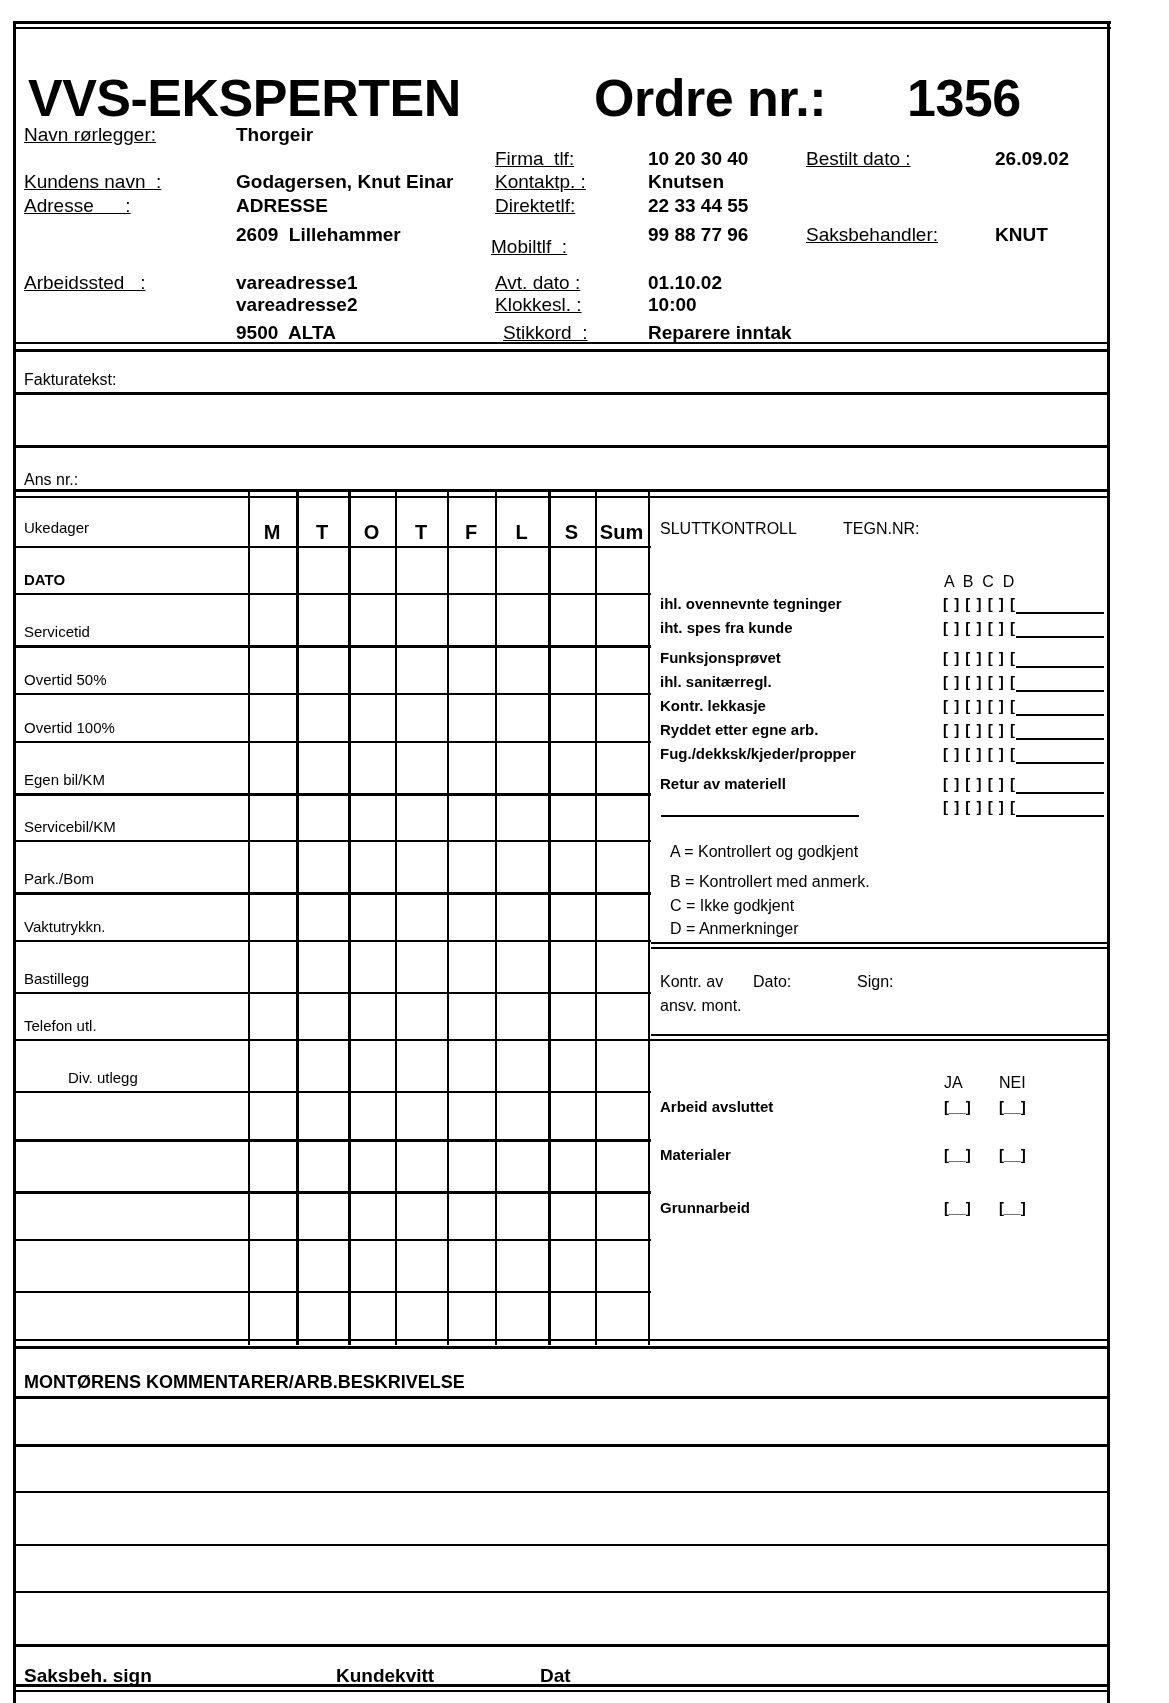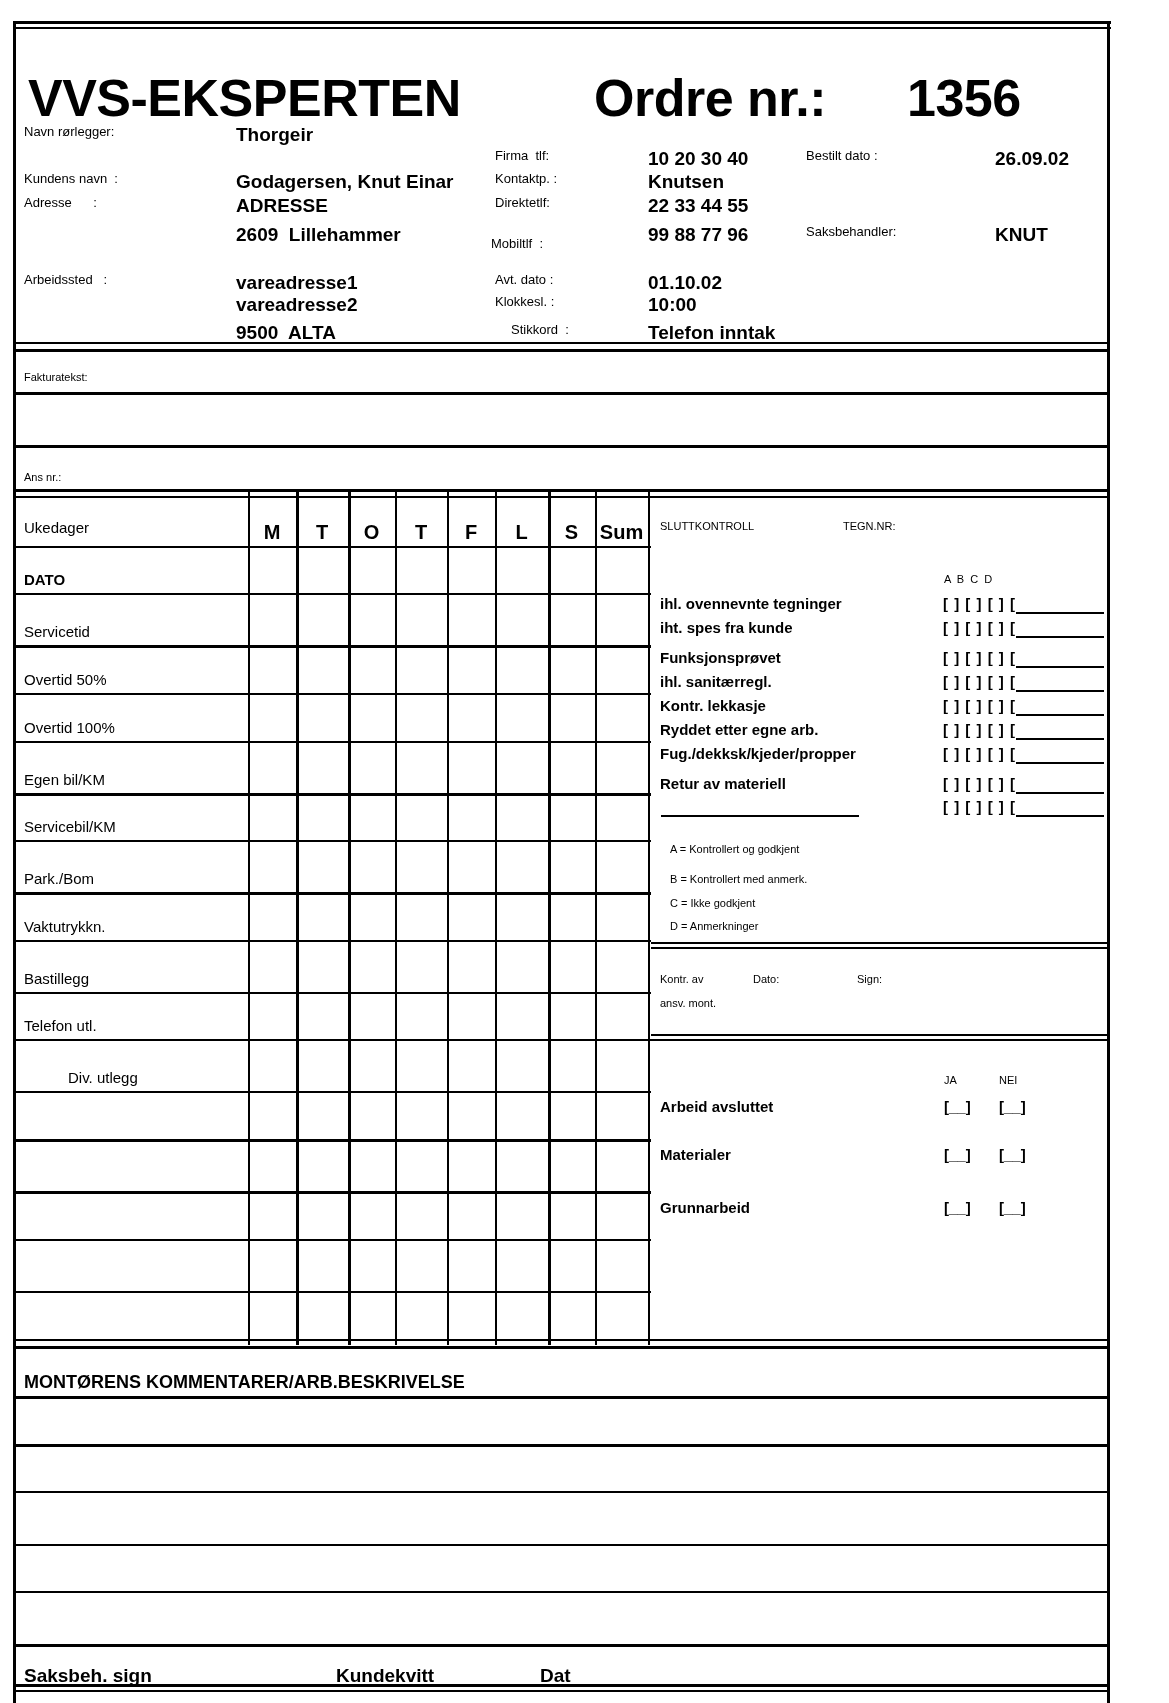--- a/index.html
+++ b/index.html
@@ -1,23 +1,23 @@
 <!DOCTYPE html>
 <html><head>
 <meta charset="utf-8">
 <style>
   html, body { margin:0; padding:0; background:#ffffff; }
   body { width:1169px; height:1703px; position:relative; overflow:hidden;
          font-family:"Liberation Sans", sans-serif; color:#000; }
   .abs { position:absolute; white-space:nowrap; }
   .hl { position:absolute; background:#000; }
   .vl { position:absolute; background:#000; }
-  .lbl { font-size:13px; font-weight:normal; }
+  .lbl { font-size:19px; font-weight:normal;text-decoration:underline; }
   .val { font-size:19px; font-weight:bold; }
-  .small { font-size:11px; }
+  .small { font-size:16px; }
   .smallb { font-size:15px; font-weight:bold; }
   .title { font-size:52px; font-weight:bold; letter-spacing:-0.5px; }
   .clip { overflow:hidden; }
   .daycell { position:absolute; font-size:20px; font-weight:bold; text-align:center; }
   .rowlabel { position:absolute; font-size:15px; left:24px; }
   .chk { position:absolute; font-size:15px; font-weight:bold; letter-spacing:1px; }
   .dline { position:absolute; height:2px; background:#000; }
 </style>
 </head>
 <body>
@@ -56,22 +56,22 @@
   <div class="abs val" style="left:648px; top:171px;">Knutsen</div>
   <div class="abs lbl" style="left:495px; top:195px;">Direktetlf:</div>
   <div class="abs val" style="left:648px; top:195px;">22 33 44 55</div>
   <div class="abs lbl" style="left:491px; top:224px; white-space:pre;margin-top:12px;">Mobiltlf  :</div>
   <div class="abs val" style="left:648px; top:224px;">99 88 77 96</div>
   <div class="abs lbl" style="left:495px; top:272px;">Avt. dato :</div>
   <div class="abs val" style="left:648px; top:272px;">01.10.02</div>
   <div class="abs lbl" style="left:495px; top:294px;">Klokkesl. :</div>
   <div class="abs val" style="left:648px; top:294px;">10:00</div>
   <div class="abs clip" style="left:495px; top:322px; width:360px; height:22px;">
-    <span class="lbl" style="white-space:pre; position:absolute; left:16px;">Stikkord  :</span>
-    <span class="val" style="position:absolute; left:153px;">Telefon inntak</span>
+    <span class="lbl" style="white-space:pre; position:absolute; left:8px;">Stikkord  :</span>
+    <span class="val" style="position:absolute; left:153px;">Reparere inntak</span>
   </div>
 
   <div class="abs lbl" style="left:806px; top:148px;">Bestilt dato :</div>
   <div class="abs val" style="left:995px; top:148px;">26.09.02</div>
   <div class="abs lbl" style="left:806px; top:224px;">Saksbehandler:</div>
   <div class="abs val" style="left:995px; top:224px;">KNUT</div>
 
   <div class="hl" style="left:13px; top:342px; width:1097px; height:2px;"></div>
   <div class="hl" style="left:13px; top:349px; width:1097px; height:3px;"></div>
 

